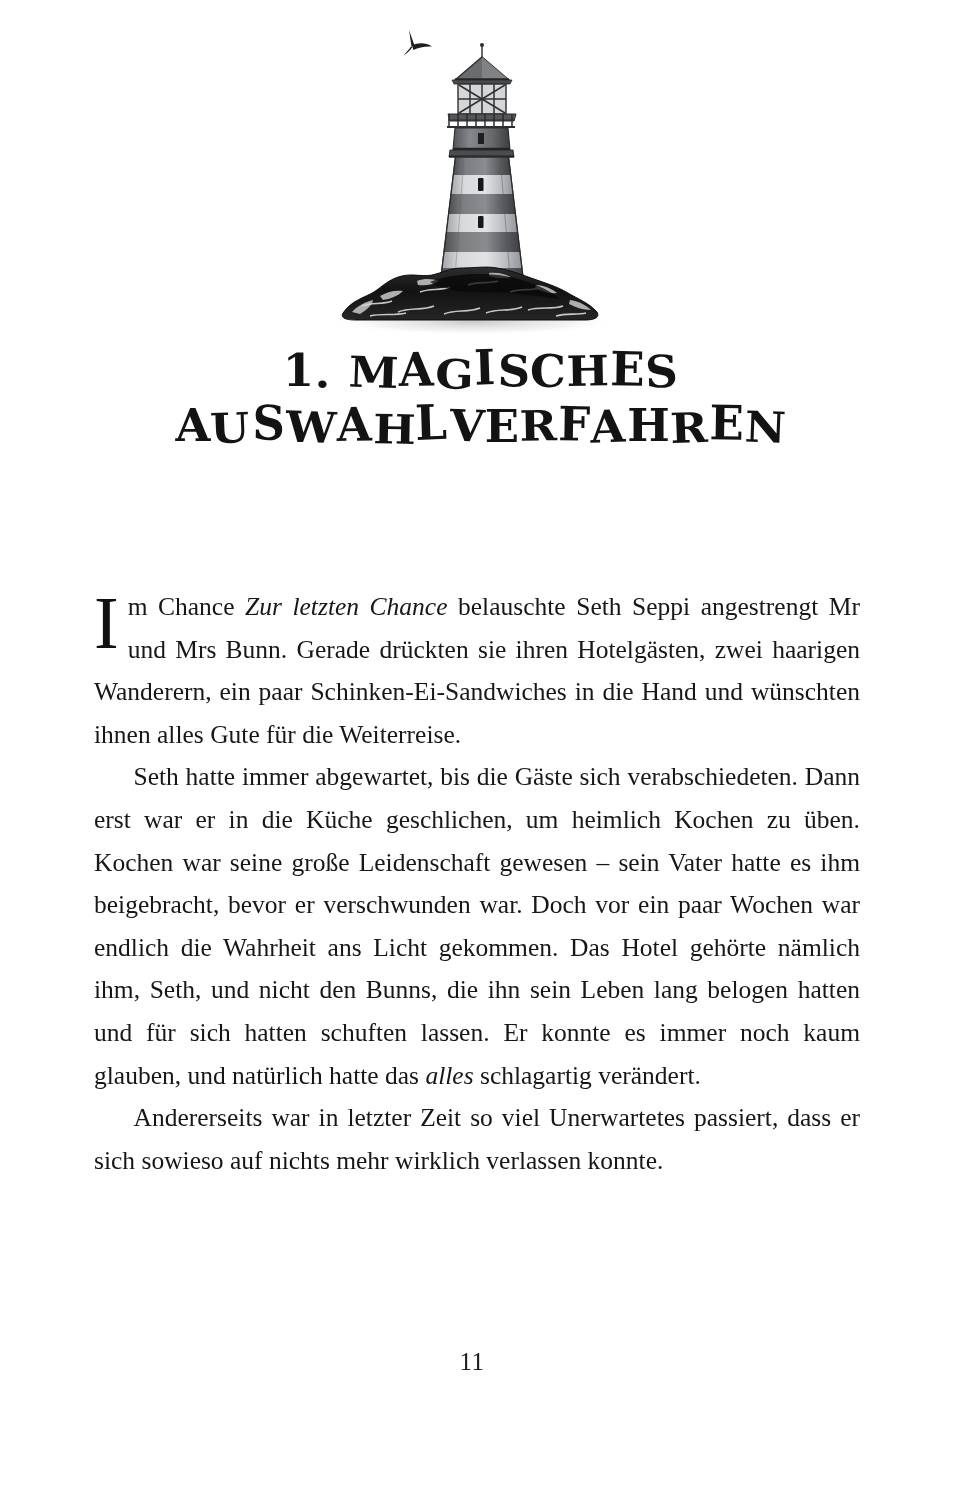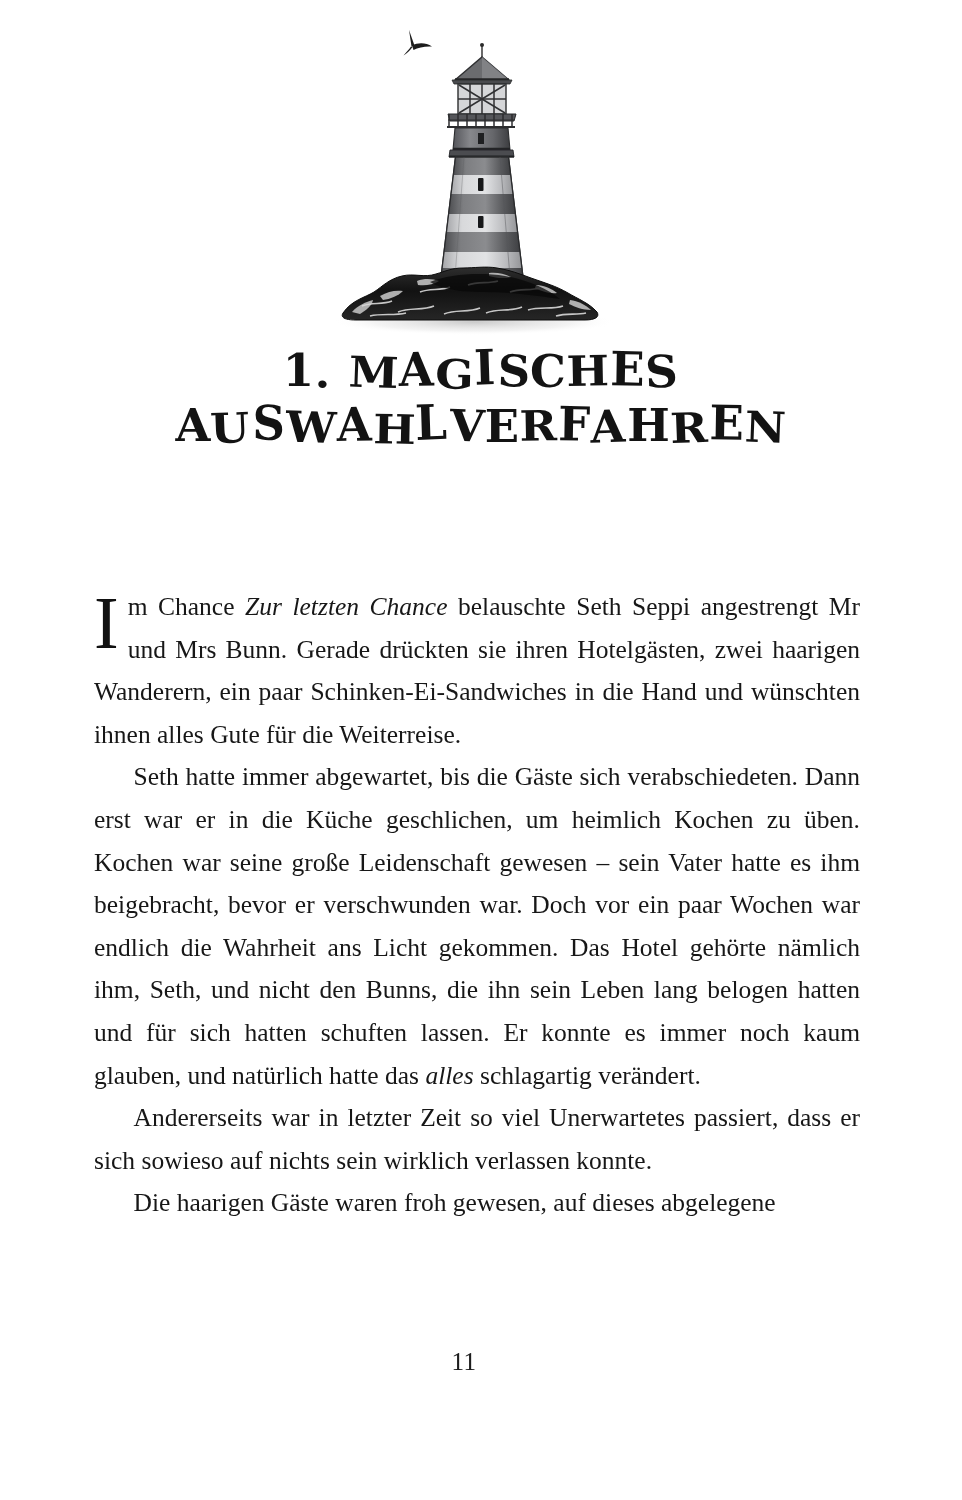--- a/index.html
+++ b/index.html
@@ -83,21 +83,21 @@
     padding: 6px 9px 0 0;
     margin-top: 2px;
     font-weight: 400;
     color: #111111;
   }
   em { font-style: italic; }
 
   
   #page-number {
     position: absolute;
-    left: 0;
+    left: 8px;
     top: 1348px;
     width: 928px;
     text-align: center;
     font-size: 25px;
     color: #1d1d1d;
     letter-spacing: 0.5px;
   }
 </style>
 </head>
 <body>
@@ -250,17 +250,16 @@
 </div>
 
 <div id="chapter-title">
   <span class="title-line title-line-1"><span class="tl" style="transform: scaleY(1) rotate(0deg) translateY(0px);">1</span><span class="tl" style="transform: scaleY(0.92) rotate(-2deg) translateY(1px);">.</span>&nbsp;<span class="tl" style="transform: scaleY(0.95) rotate(2deg) translateY(1px);">M</span><span class="tl" style="transform: scaleY(1.03) rotate(-1deg) translateY(0px);">A</span><span class="tl" style="transform: scaleY(0.9) rotate(1deg) translateY(2px);">G</span><span class="tl" style="transform: scaleY(1.08) rotate(-2deg) translateY(-1px);">I</span><span class="tl" style="transform: scaleY(0.97) rotate(2deg) translateY(0px);">S</span><span class="tl" style="transform: scaleY(1.01) rotate(0deg) translateY(1px);">C</span><span class="tl" style="transform: scaleY(0.93) rotate(-1deg) translateY(-1px);">H</span><span class="tl" style="transform: scaleY(1.05) rotate(1deg) translateY(0px);">E</span><span class="tl" style="transform: scaleY(0.99) rotate(-2deg) translateY(1px);">S</span></span>
   <span class="title-line title-line-2"><span class="tl" style="transform: scaleY(1) rotate(0deg) translateY(0px);">A</span><span class="tl" style="transform: scaleY(0.92) rotate(-2deg) translateY(1px);">U</span><span class="tl" style="transform: scaleY(1.06) rotate(1deg) translateY(-1px);">S</span><span class="tl" style="transform: scaleY(0.95) rotate(2deg) translateY(1px);">W</span><span class="tl" style="transform: scaleY(1.03) rotate(-1deg) translateY(0px);">A</span><span class="tl" style="transform: scaleY(0.9) rotate(1deg) translateY(2px);">H</span><span class="tl" style="transform: scaleY(1.08) rotate(-2deg) translateY(-1px);">L</span><span class="tl" style="transform: scaleY(0.97) rotate(2deg) translateY(0px);">V</span><span class="tl" style="transform: scaleY(1.01) rotate(0deg) translateY(1px);">E</span><span class="tl" style="transform: scaleY(0.93) rotate(-1deg) translateY(-1px);">R</span><span class="tl" style="transform: scaleY(1.05) rotate(1deg) translateY(0px);">F</span><span class="tl" style="transform: scaleY(0.99) rotate(-2deg) translateY(1px);">A</span><span class="tl" style="transform: scaleY(1) rotate(0deg) translateY(0px);">H</span><span class="tl" style="transform: scaleY(0.92) rotate(-2deg) translateY(1px);">R</span><span class="tl" style="transform: scaleY(1.06) rotate(1deg) translateY(-1px);">E</span><span class="tl" style="transform: scaleY(0.95) rotate(2deg) translateY(1px);">N</span></span>
 </div>
 
 <div id="body-text">
     <p class="first"><span class="dropcap">I</span><span>m Chance </span><em>Zur letzten Chance</em><span> belauschte Seth Seppi ange­strengt Mr und Mrs Bunn. Gerade drückten sie ihren Hotel­gästen, zwei haarigen Wanderern, ein paar Schinken-Ei-Sand­wiches in die Hand und wünschten ihnen alles Gute für die Weiterreise.</span></p>
     <p><span>Seth hatte immer abgewartet, bis die Gäste sich verabschie­deten. Dann erst war er in die Küche geschlichen, um heimlich Kochen zu üben. Kochen war seine große Leidenschaft gewe­sen – sein Vater hatte es ihm beigebracht, bevor er verschwun­den war. Doch vor ein paar Wochen war endlich die Wahrheit ans Licht gekommen. Das Hotel gehörte nämlich ihm, Seth, und nicht den Bunns, die ihn sein Leben lang belogen hatten und für sich hatten schuften lassen. Er konnte es immer noch kaum glauben, und natürlich hatte das </span><em>alles</em><span> schlagartig verändert.</span></p>
-    <p><span>Andererseits war in letzter Zeit so viel Unerwartetes passiert, dass er sich sowieso auf nichts sein wirklich verlassen konnte.</span></p>
-    <p><span>Die haarigen Gäste waren froh gewesen, auf dieses abgelegene</span></p>
+    <p><span>Andererseits war in letzter Zeit so viel Unerwartetes passiert, dass er sich sowieso auf nichts mehr wirklich verlassen konnte.</span></p>
   </div>
 
 <div id="page-number">11</div>
 
 </body></html>

